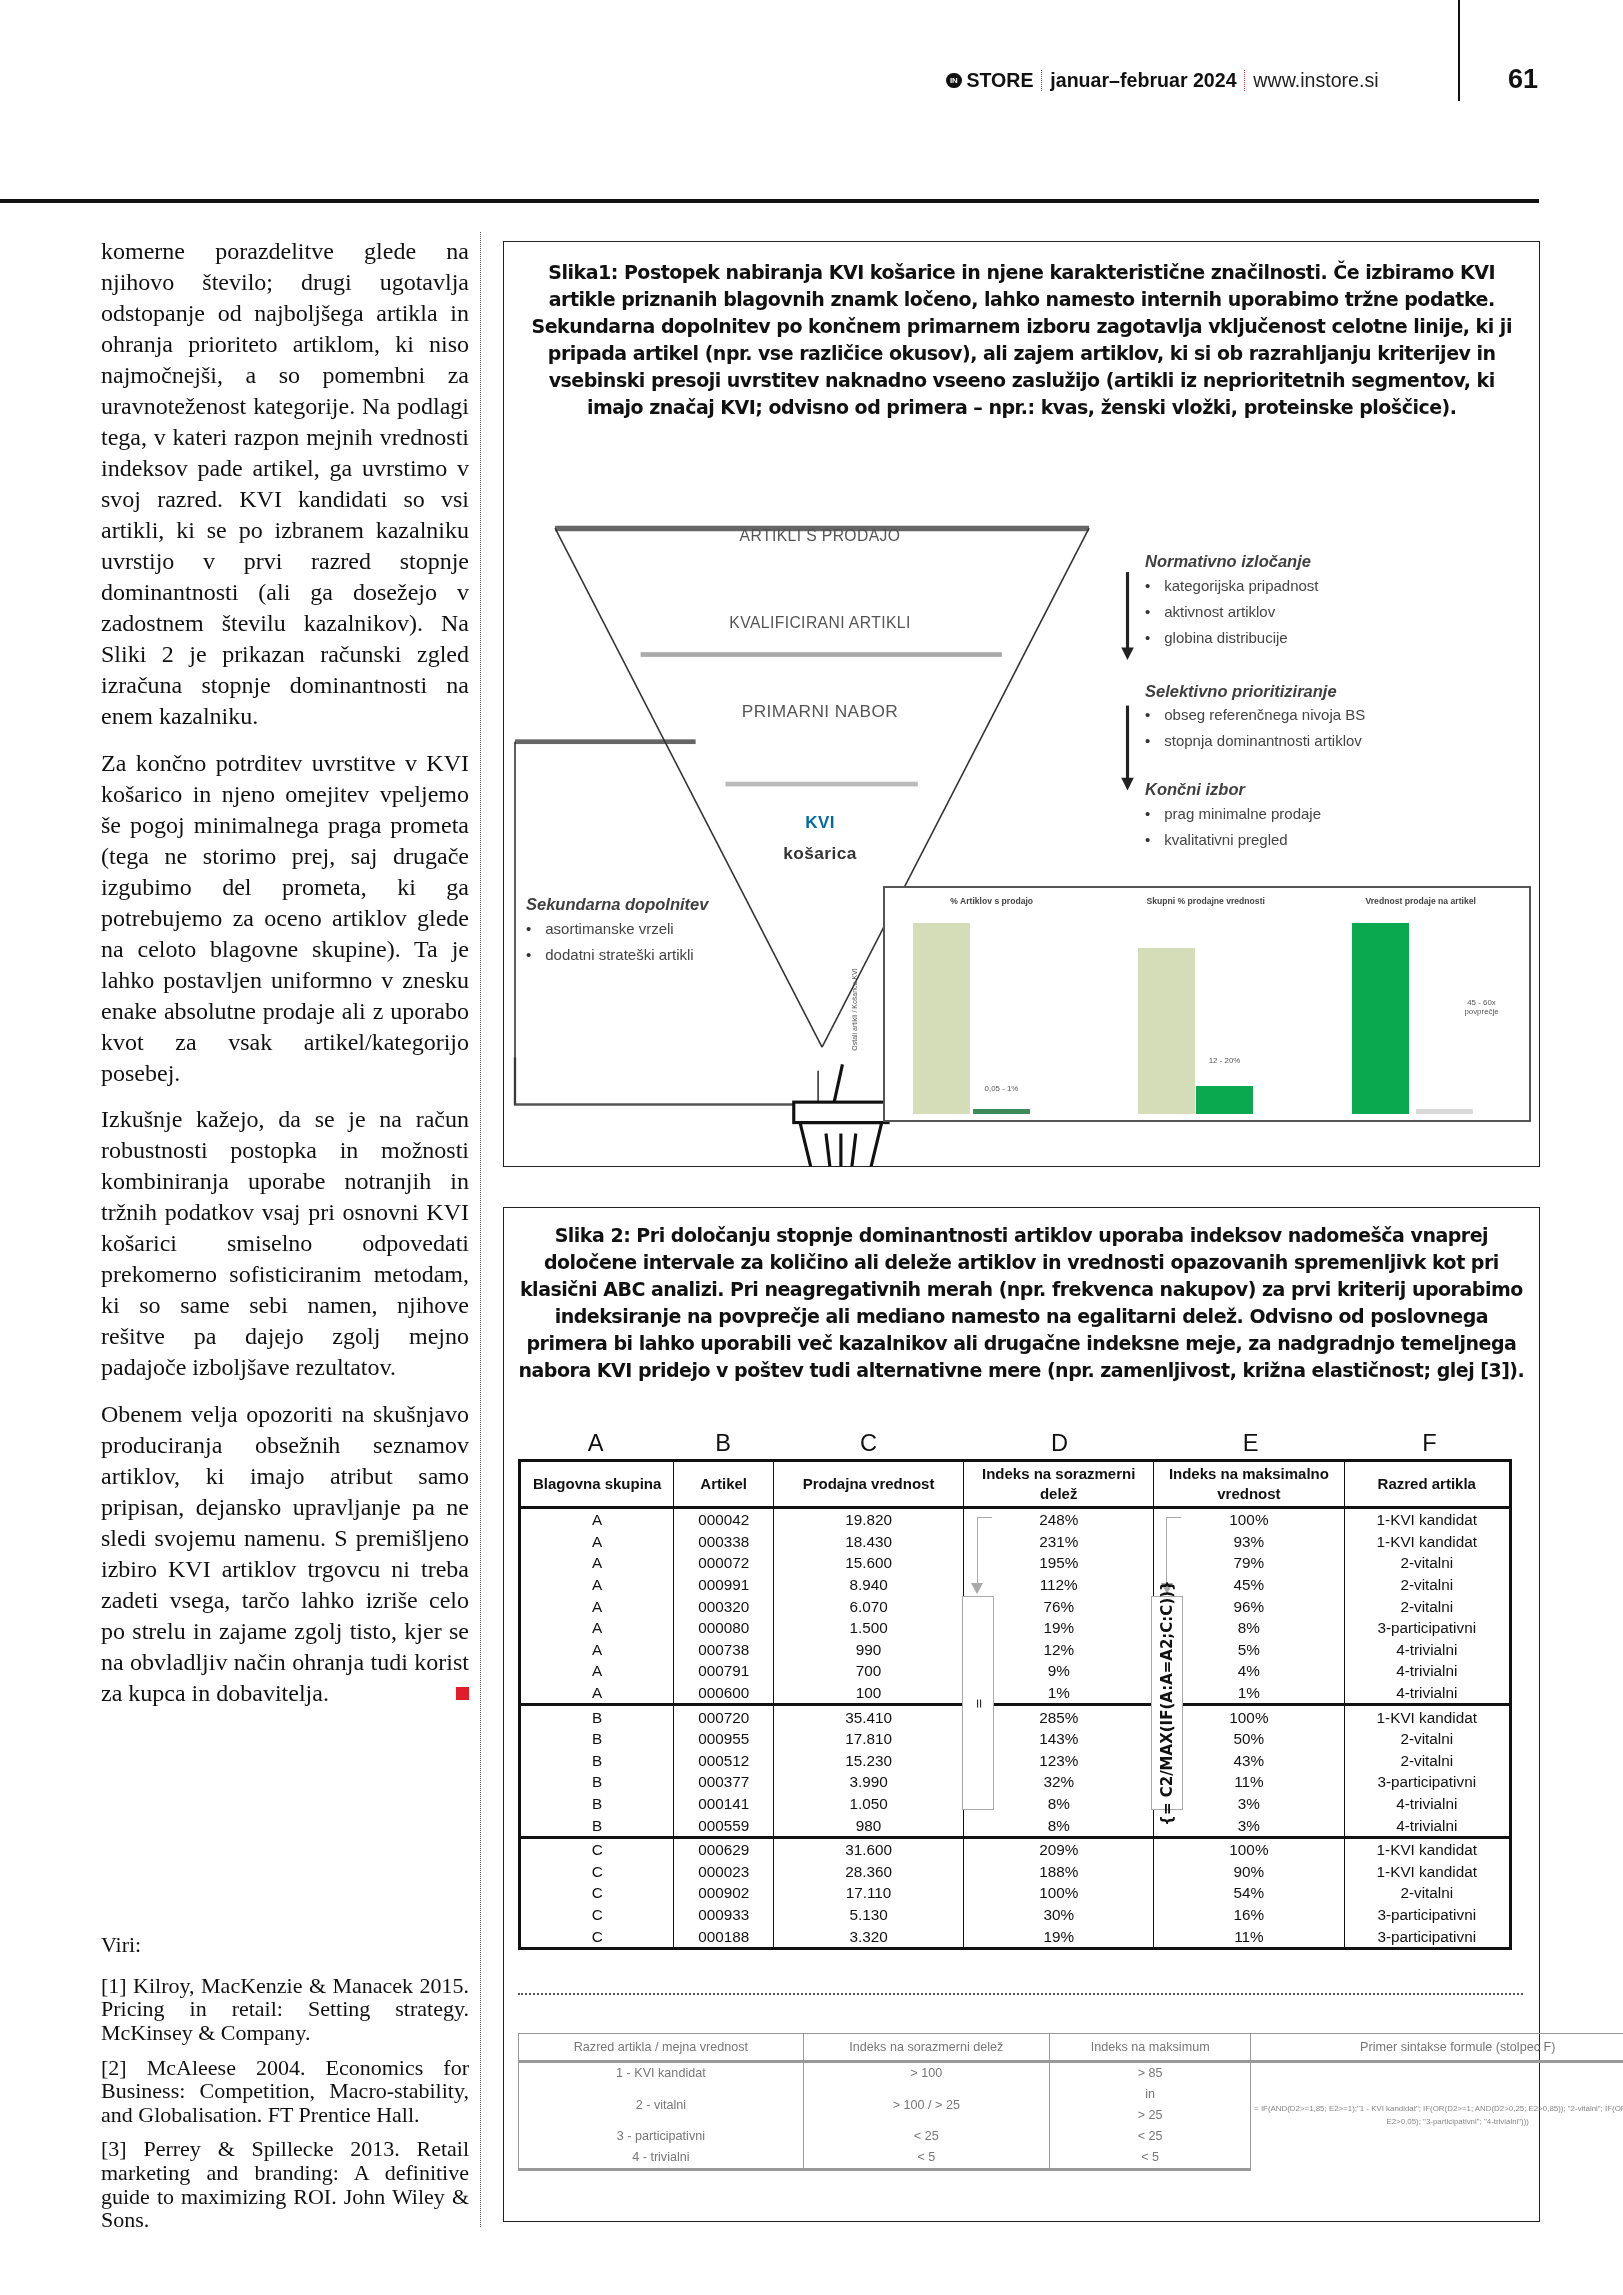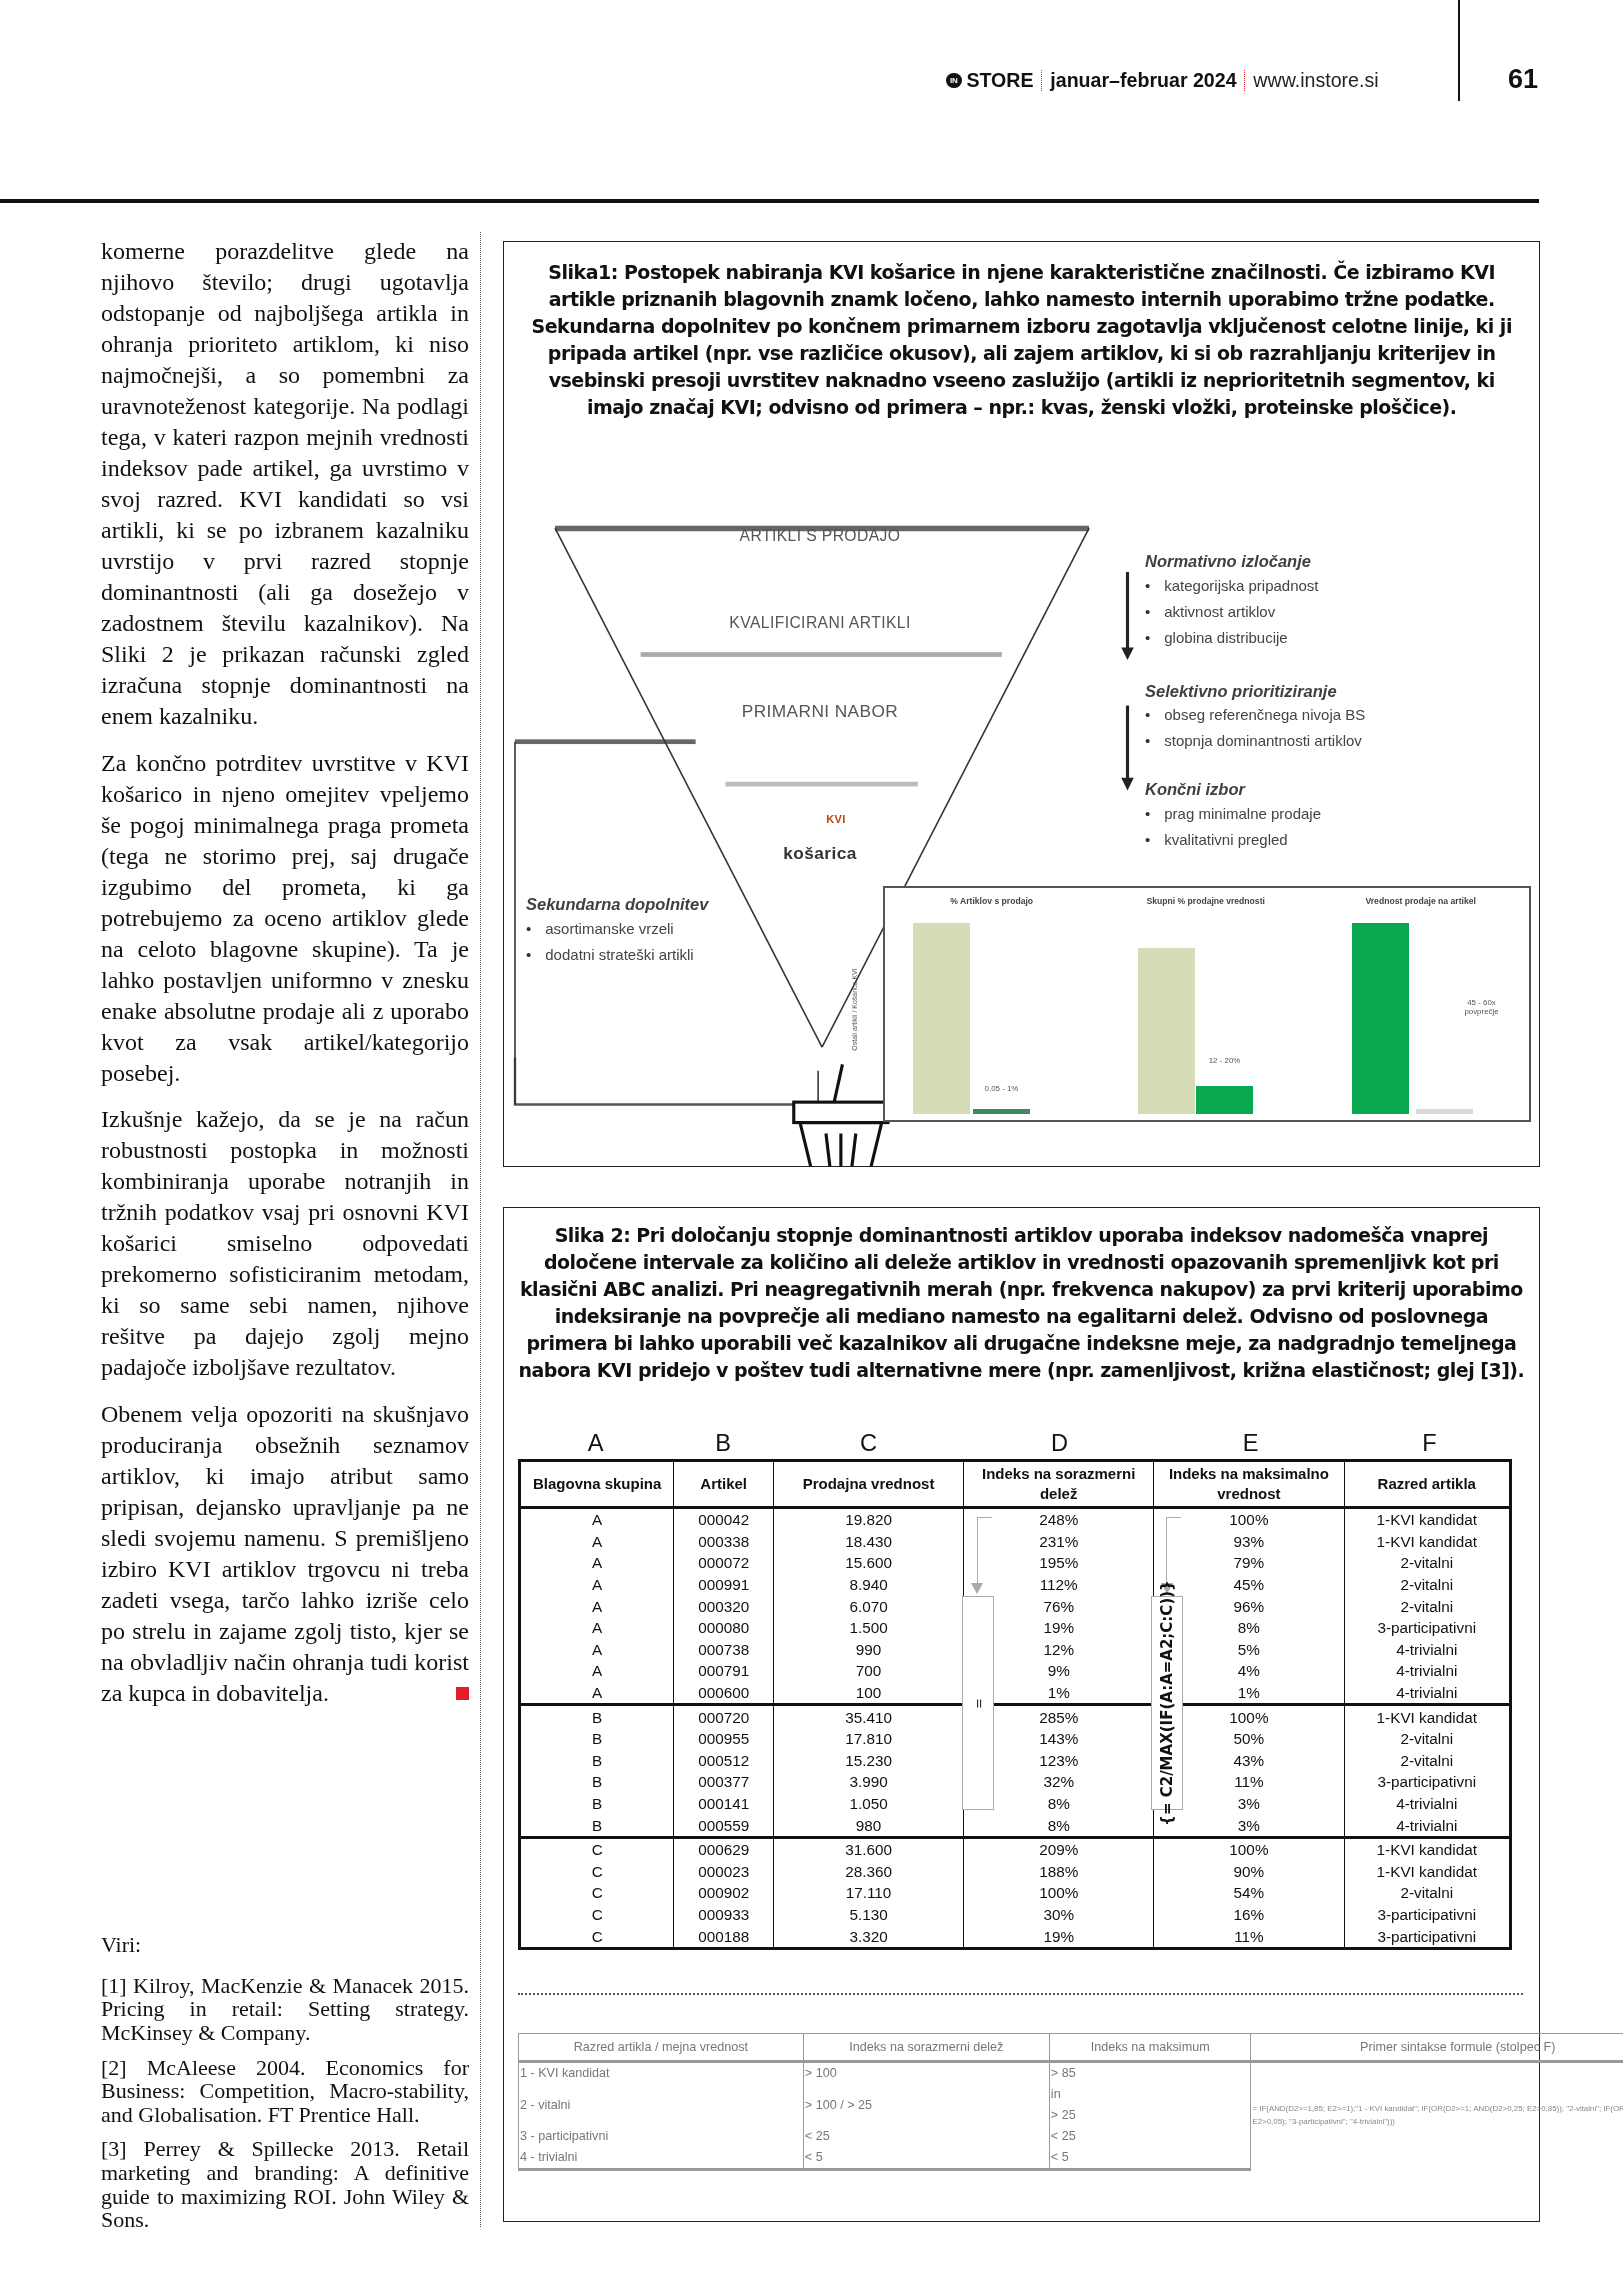--- a/index.html
+++ b/index.html
@@ -54,21 +54,21 @@
   table.data th:first-child,table.data td:first-child{border-left:3.1px solid #111;}
   table.data th:last-child,table.data td:last-child{border-right:3.1px solid #111;}
   .formula-box{position:absolute;width:30px;border:1.6px solid #aaa;background:#fff;display:flex;align-items:center;justify-content:center;}
   .formula-text{transform:rotate(-90deg);white-space:nowrap;font-family:"DejaVu Sans",sans-serif;font-weight:bold;font-size:15px;}
   .conn{position:absolute;border-left:1.6px solid #aaa;border-top:1.6px solid #aaa;}
   .arrowhead{position:absolute;width:0;height:0;border-left:6.3px solid transparent;border-right:6.3px solid transparent;border-top:11px solid #aaa;}
   .dotrule{position:absolute;left:14px;top:785px;width:1005px;border-top:2.4px dotted #555;}
 
   table.mini{position:absolute;left:14px;top:825px;width:1147px;border-collapse:collapse;font-family:"Liberation Sans",sans-serif;font-size:12.6px;color:#777;}
   table.mini th{border:1.6px solid #999;border-bottom:3.1px solid #999;font-weight:normal;height:23.6px;}
-  table.mini td{border-left:1.6px solid #999;border-right:1.6px solid #999;height:19px;}
+  table.mini td{border-left:1.6px solid #999;border-right:1.6px solid #999;text-align:center;height:19px;}
   table.mini tr:last-child td{border-bottom:3.1px solid #999;}
   .mini-formula{font-size:7.9px;line-height:12.6px;color:#888;}
 </style>
 </head>
 <body>
 
 <div class="hdr">
   <div class="hdr-meta">
     <span class="logo">
       <span class="logo-mark">IN</span>
@@ -126,21 +126,21 @@
         <line x1="45" y1="88" x2="50" y2="130"></line>
         <line x1="64" y1="88" x2="64" y2="130"></line>
         <line x1="83" y1="88" x2="78" y2="130"></line>
         <line x1="26" y1="140" x2="102" y2="140" stroke-width="6"></line>
       </g>
       <line x1="400" y1="1190" x2="400" y2="1200" stroke="#222" stroke-width="3"></line>
     </svg>
     <div class="fn-label" style="left:198px;top:285px;">ARTIKLI S PRODAJO</div>
     <div class="fn-label" style="left:198px;top:372px;">KVALIFICIRANI ARTIKLI</div>
     <div class="fn-label" style="left:198px;top:459px;font-size:17.3px;">PRIMARNI NABOR</div>
-    <div class="fn-label" style="left:214px;top:571px;font-weight:bold;color:#c2410c;font-size:11px;">KVI</div>
+    <div class="fn-label" style="left:198px;top:571px;font-weight:bold;color:#0369a1;font-size:17px;">KVI</div>
     <div class="fn-label" style="left:198px;top:601px;font-weight:bold;color:#333;font-size:17.3px;">košarica</div>
 
     <div class="rhs-title" style="left:641px;top:310px;">Normativno izločanje</div>
     <ul class="rhs-list" style="left:641px;top:331px;">
       <li>kategorijska pripadnost</li>
       <li>aktivnost artiklov</li>
       <li>globina distribucije</li>
     </ul>
     <div class="rhs-title" style="left:641px;top:440px;">Selektivno prioritiziranje</div>
     <ul class="rhs-list" style="left:641px;top:460px;">

